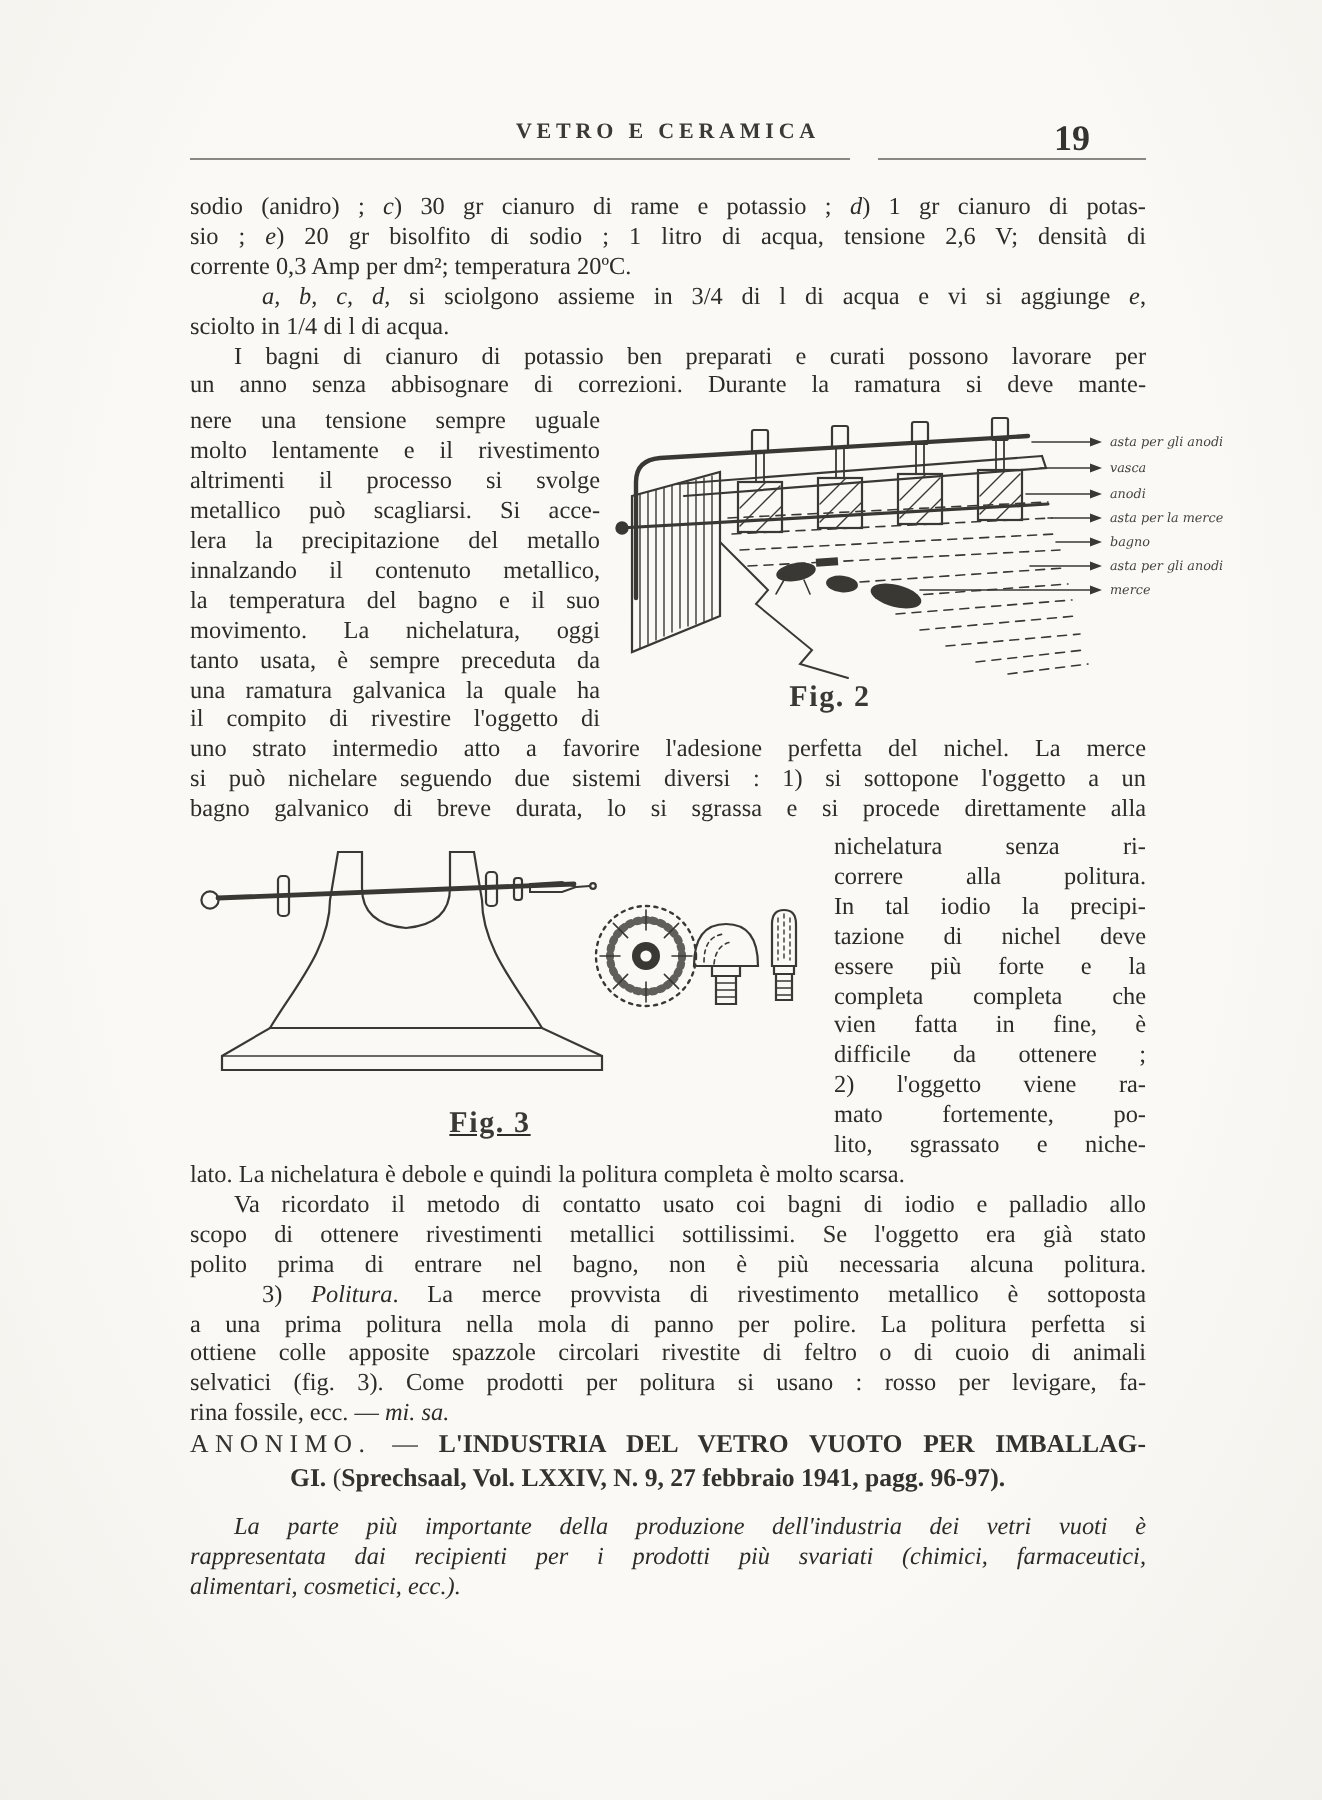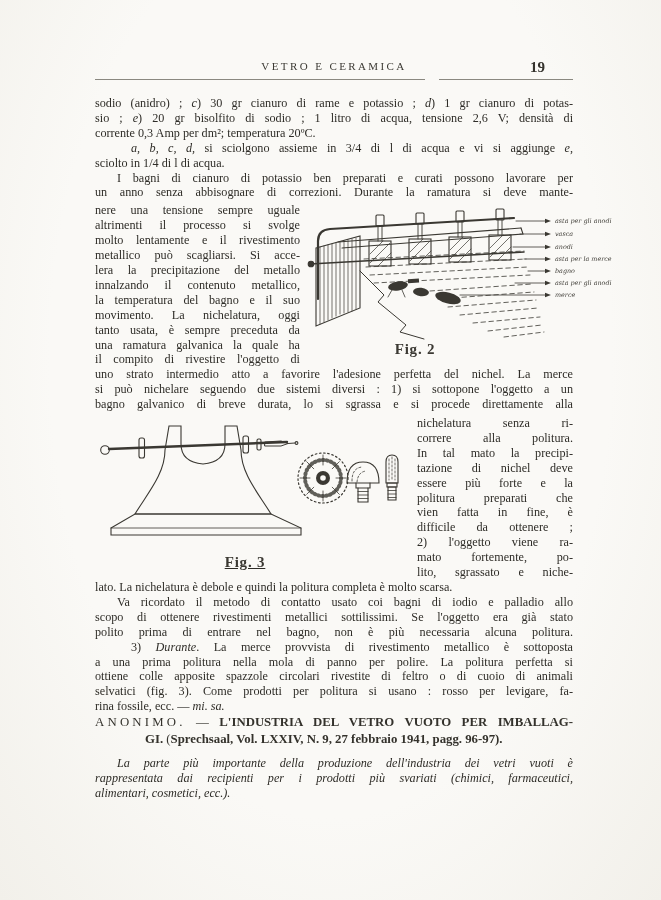--- a/index.html
+++ b/index.html
@@ -7,22 +7,22 @@
   }
   html,body{margin:0;padding:0;background:#e9e7e2;}
   .page{
     width:661px;height:900px;position:relative;overflow:hidden;
     background:radial-gradient(ellipse at 50% 40%, var(--paper) 60%, #f2f0ea 100%);
     font-family:"Liberation Serif", serif;color:var(--ink);
   }
   
   .hdr{padding-top:60px;margin:0 88px 0 95px;}
   .hdr-row{position:relative;height:17px;}
-  .hdr-title{position:absolute;left:0;right:0;text-align:center;font-size:11px;font-weight:normal;letter-spacing:2.4px;color:#3c3a34;}
-  .hdr-num{position:absolute;right:28px;top:-1px;font-size:15px;font-weight:bold;color:#35332d;}
+  .hdr-title{position:absolute;left:0;right:0;text-align:center;font-size:11px;font-weight:bold;letter-spacing:2.4px;color:#3c3a34;}
+  .hdr-num{position:absolute;right:28px;top:-1px;font-size:18px;font-weight:bold;color:#35332d;}
   .hdr-rules{display:flex;gap:14px;margin-top:2px;}
   .rule-l{width:330px;border-top:1.2px solid var(--rule);}
   .rule-r{flex:1;border-top:1.2px solid var(--rule);}
   
   .col{width:478px;margin:16px 0 0 95px;font-size:12.2px;line-height:14.9px;}
   .pblock{margin:0;}
   .tline{text-align:justify;text-align-last:justify;}
   .tlast{text-align-last:left;}
   .ind1{text-indent:22px;}
   .ind2{text-indent:36px;}
@@ -78,22 +78,22 @@
       </section>
 
     <section class="pblock">
         <div class="tline ind1">I bagni di cianuro di potassio ben preparati e curati possono lavorare per</div>
         <div class="tline">un anno senza abbisognare di correzioni. Durante la ramatura si deve mante-</div>
       </section>
 
     <div class="figrow">
       <section class="pblock colL">
           <div class="tline">nere una tensione sempre uguale</div>
+          <div class="tline">molto lentamente e il rivestimento</div>
           <div class="tline">altrimenti il processo si svolge</div>
-          <div class="tline">molto lentamente e il rivestimento</div>
           <div class="tline">metallico può scagliarsi. Si acce-</div>
           <div class="tline">lera la precipitazione del metallo</div>
           <div class="tline">innalzando il contenuto metallico,</div>
           <div class="tline">la temperatura del bagno e il suo</div>
           <div class="tline">movimento. La nichelatura, oggi</div>
           <div class="tline">tanto usata, è sempre preceduta da</div>
           <div class="tline">una ramatura galvanica la quale ha</div>
           <div class="tline">il compito di rivestire l'oggetto di</div>
         </section>
       <figure class="fig2">
@@ -219,44 +219,44 @@
               <path d="M293 71 L293 84 L301 84 L301 71 Z"></path>
               <path d="M293 74.5 L301 74.5 M293 78 L301 78 M293 81.5 L301 81.5" stroke-width="0.8"></path>
             </g>
           </g>
         </svg>
         <figcaption>Fig. 3</figcaption>
       </figure>
       <section class="pblock colR">
           <div class="tline">nichelatura senza ri-</div>
           <div class="tline">correre alla politura.</div>
-          <div class="tline">In tal mato la precipi-</div>
+          <div class="tline">In tal iodio la precipi-</div>
           <div class="tline">tazione di nichel deve</div>
           <div class="tline">essere più forte e la</div>
-          <div class="tline">politura preparati che</div>
+          <div class="tline">completa completa che</div>
           <div class="tline">vien fatta in fine, è</div>
           <div class="tline">difficile da ottenere ;</div>
           <div class="tline">2) l'oggetto viene ra-</div>
           <div class="tline">mato fortemente, po-</div>
           <div class="tline">lito, sgrassato e niche-</div>
         </section>
     </div>
 
     <section class="pblock">
         <div class="tline tlast">lato. La nichelatura è debole e quindi la politura completa è molto scarsa.</div>
       </section>
 
     <section class="pblock">
         <div class="tline ind1">Va ricordato il metodo di contatto usato coi bagni di iodio e palladio allo</div>
         <div class="tline">scopo di ottenere rivestimenti metallici sottilissimi. Se l'oggetto era già stato</div>
         <div class="tline">polito prima di entrare nel bagno, non è più necessaria alcuna politura.</div>
       </section>
 
     <section class="pblock">
-        <div class="tline ind2">3) <span class="it">Durante</span>. La merce provvista di rivestimento metallico è sottoposta</div>
+        <div class="tline ind2">3) <span class="it">Politura</span>. La merce provvista di rivestimento metallico è sottoposta</div>
         <div class="tline">a una prima politura nella mola di panno per polire. La politura perfetta si</div>
         <div class="tline">ottiene colle apposite spazzole circolari rivestite di feltro o di cuoio di animali</div>
         <div class="tline">selvatici (fig. 3). Come prodotti per politura si usano : rosso per levigare, fa-</div>
         <div class="tline tlast">rina fossile, ecc. — <span class="it">mi. sa.</span></div>
       </section>
 
     <section class="pblock heading">
         <div class="tline"><span class="sp">ANONIMO.</span> — <span class="bd">L'INDUSTRIA DEL VETRO VUOTO PER IMBALLAG-</span></div>
         <div class="tline tlast ind3"><span class="bd">GI. </span>(<span class="bi">Sprechsaal</span><span class="bd">, Vol. LXXIV, N. 9, 27 febbraio 1941, pagg. 96-97).</span></div>
       </section>

